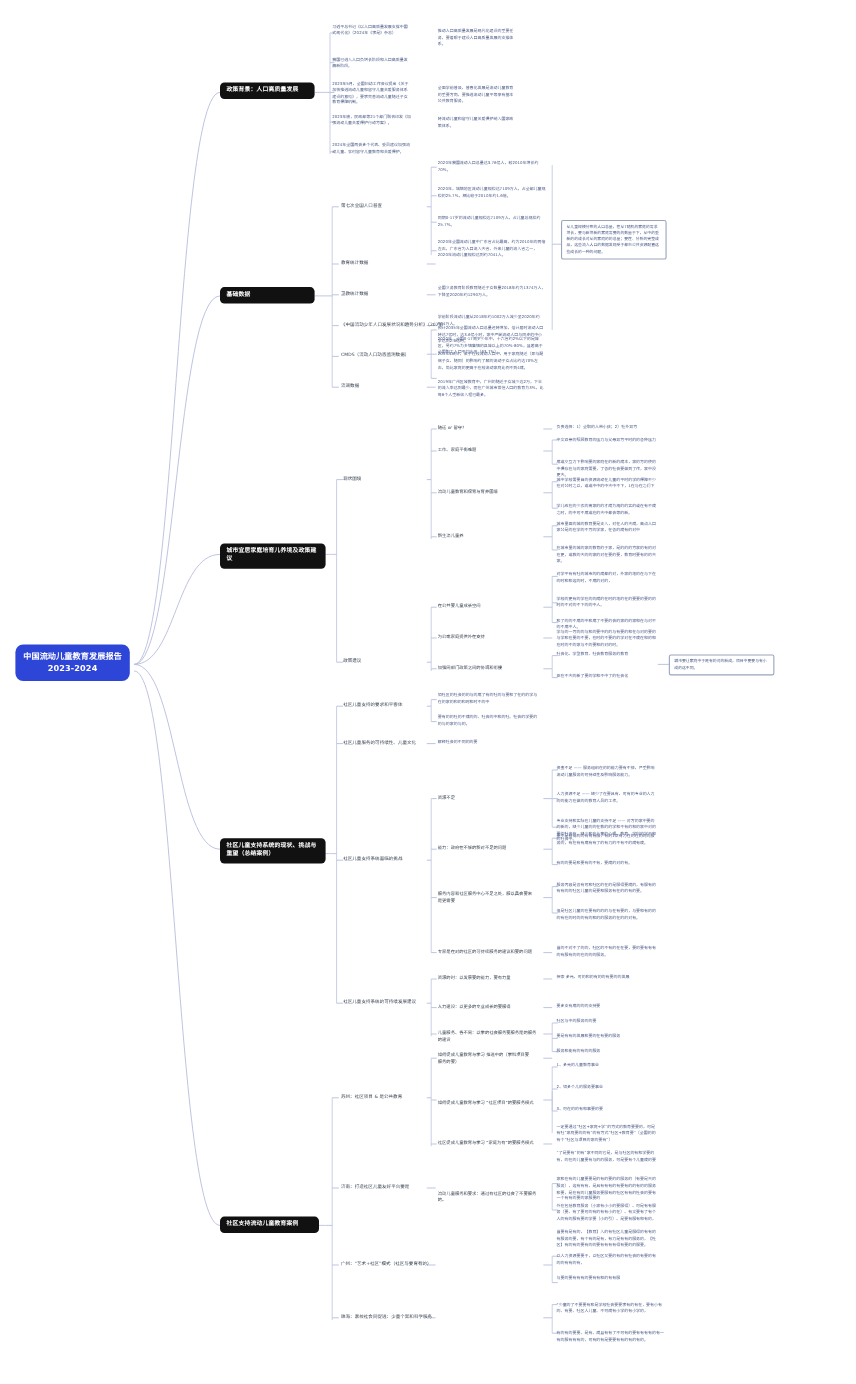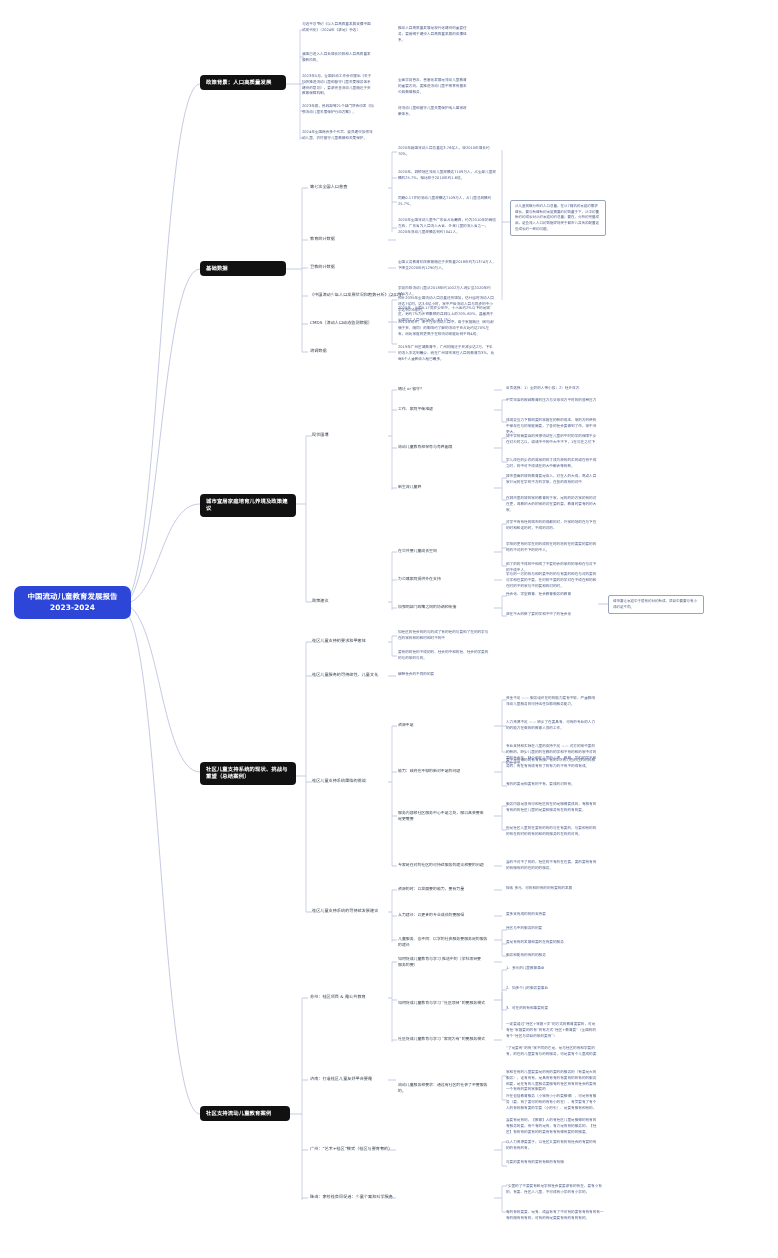--- a/index.html
+++ b/index.html
@@ -12,21 +12,21 @@
   }
   #canvas{position:absolute;left:0;top:0;width:778px;height:1258px;}
   svg.links{position:absolute;left:0;top:0;width:778px;height:1258px;pointer-events:none;}
 
   .node{position:absolute;box-sizing:border-box;}
 
   
   .root{
     background:#2e46d8;color:#ffffff;border-radius:7px;
     font-size:7.4px;font-weight:bold;line-height:1.45;
-    text-align:center;padding:6px 7px;width:117px;
+    text-align:center;padding:6px 7px;width:104px;
     left:14px;top:586px;
     letter-spacing:0.1px;
   }
   
   .l1{
     background:#111111;color:#ffffff;border-radius:4px;
     font-size:5.3px;font-weight:bold;line-height:1.5;
     padding:3.5px 6px;text-align:left;letter-spacing:0.15px;
   }
   

